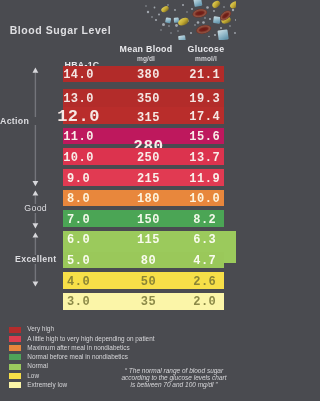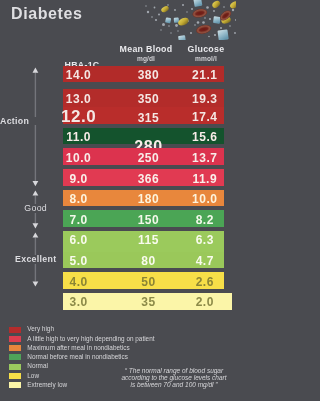--- a/index.html
+++ b/index.html
@@ -7,32 +7,32 @@
   #page{position:absolute;left:0;top:0;width:236px;height:401px;background:#4a4b50;overflow:hidden;}
   .title{position:absolute;left:11px;top:6.4px;font-size:16px;line-height:16px;font-weight:bold;color:#dfdfe2;letter-spacing:0.6px;}
   .subtitle{position:absolute;left:9.7px;top:24.9px;font-size:10.5px;line-height:10.5px;font-weight:bold;color:#dfdfe2;letter-spacing:0.55px;}
   #decor{position:absolute;right:0;top:0;width:110px;height:40px;}
 
   .th{position:absolute;text-align:center;color:#e9e9ec;transform:translateX(-50%);}
   .th .t1{font-size:8.8px;letter-spacing:0.3px;font-weight:bold;display:block;line-height:9.5px;white-space:nowrap;}
   .th .t2{font-size:6.6px;letter-spacing:0.1px;font-weight:bold;display:block;line-height:7px;color:#cfcfd3;white-space:nowrap;}
 
   .row{position:absolute;left:63px;width:161px;}
-  .cell{position:absolute;font-weight:bold;text-align:center;transform:translateX(-50%);white-space:nowrap;}
+  .cell{position:absolute;font-weight:bold;text-align:center;transform:translateX(-50%);white-space:nowrap;font-family:Liberation Mono, monospace;}
 
   .legend-item{position:absolute;left:9px;display:flex;align-items:center;}
   .sw{width:12px;height:6px;display:block;flex:0 0 auto;}
   .lt{font-size:6.4px;color:#d6d6d9;margin-left:6.3px;line-height:6.4px;white-space:nowrap;}
   .note{position:absolute;left:114px;top:366.5px;width:120px;font-size:6.5px;font-style:italic;color:#d6d6d9;text-align:center;line-height:7.3px;}
 </style>
 </head>
 <body>
 
 <div id="page">
-  <div class="title">Diabetes</div>
+  <div class="subtitle">Blood Sugar Level</div>
   <svg id="decor" viewBox="130 0 106 40" width="106" height="40" style="position: absolute; left: 130px; top: 0px;">
       <defs>
         <radialGradient id="rbc">
           <stop offset="0%" stop-color="#68261b"></stop>
           <stop offset="38%" stop-color="#7b3427"></stop>
           <stop offset="80%" stop-color="#92503f"></stop>
           <stop offset="100%" stop-color="#6d3025"></stop>
         </radialGradient>
         <linearGradient id="cube" x1="0" y1="0" x2="0.4" y2="1">
           <stop offset="0%" stop-color="#d9ecf2"></stop>
@@ -160,61 +160,61 @@
       <div class="row" style="top: 89px; height: 31px; background: rgb(179, 44, 42);">
         <div class="cell" style="left:15.549999999999997px;top:1.6px;line-height:16.8px;font-size:12px;letter-spacing:0.5px;color:#f4e6e3">13.0</div>
         <div class="cell" style="left:85.44999999999999px;top:1.6px;line-height:16.8px;font-size:12px;letter-spacing:0.5px;color:#f4e6e3">350</div>
         <div class="cell" style="left:141.75px;top:1.6px;line-height:16.8px;font-size:12px;letter-spacing:0.5px;color:#f4e6e3">19.3</div>
       </div>
       <div class="row" style="top: 107px; height: 16.8px; background: rgb(185, 45, 43);">
         <div class="cell" style="left:15.549999999999997px;top:1.6px;line-height:16.8px;font-size:17px;letter-spacing:0.5px;color:#f5e8e4">12.0</div>
         <div class="cell" style="left:85.44999999999999px;top:3px;line-height:16.8px;font-size:12px;letter-spacing:0.5px;color:#f5e8e4">315</div>
         <div class="cell" style="left:141.75px;top:1.6px;line-height:16.8px;font-size:12px;letter-spacing:0.5px;color:#f5e8e4">17.4</div>
       </div>
-      <div class="row" style="top: 127.65px; height: 16.8px; background: #14532d;">
+      <div class="row" style="top: 127.65px; height: 16.8px; background: #be185d;">
         <div class="cell" style="left:15.549999999999997px;top:1.6px;line-height:16.8px;font-size:12px;letter-spacing:0.5px;color:#f8ece8">11.0</div>
         <div class="cell" style="left:85.44999999999999px;top:11px;line-height:16.8px;font-size:16px;letter-spacing:0.5px;color:#f8ece8">280</div>
         <div class="cell" style="left:141.75px;top:1.6px;line-height:16.8px;font-size:12px;letter-spacing:0.5px;color:#f8ece8">15.6</div>
       </div>
       <div class="row" style="top: 148.3px; height: 16.8px; background: rgb(220, 51, 78);">
         <div class="cell" style="left:15.549999999999997px;top:1.6px;line-height:16.8px;font-size:12px;letter-spacing:0.5px;color:#f8ece8">10.0</div>
         <div class="cell" style="left:85.44999999999999px;top:1.6px;line-height:16.8px;font-size:12px;letter-spacing:0.5px;color:#f8ece8">250</div>
         <div class="cell" style="left:141.75px;top:1.6px;line-height:16.8px;font-size:12px;letter-spacing:0.5px;color:#f8ece8">13.7</div>
       </div>
       <div class="row" style="top: 168.95px; height: 16.8px; background: rgb(225, 58, 82);">
         <div class="cell" style="left:15.549999999999997px;top:1.6px;line-height:16.8px;font-size:12px;letter-spacing:0.5px;color:#f9efea">9.0</div>
-        <div class="cell" style="left:85.44999999999999px;top:1.6px;line-height:16.8px;font-size:12px;letter-spacing:0.5px;color:#f9efea">366</div>
+        <div class="cell" style="left:85.44999999999999px;top:1.6px;line-height:16.8px;font-size:12px;letter-spacing:0.5px;color:#f9efea">215</div>
         <div class="cell" style="left:141.75px;top:1.6px;line-height:16.8px;font-size:12px;letter-spacing:0.5px;color:#f9efea">11.9</div>
       </div>
       <div class="row" style="top: 189.6px; height: 16.8px; background: rgb(232, 135, 60);">
         <div class="cell" style="left:15.549999999999997px;top:1.6px;line-height:16.8px;font-size:12px;letter-spacing:0.5px;color:#fdf4dd">8.0</div>
         <div class="cell" style="left:85.44999999999999px;top:1.6px;line-height:16.8px;font-size:12px;letter-spacing:0.5px;color:#fdf4dd">180</div>
         <div class="cell" style="left:141.75px;top:1.6px;line-height:16.8px;font-size:12px;letter-spacing:0.5px;color:#fdf4dd">10.0</div>
       </div>
       <div class="row" style="top: 210.25px; height: 16.8px; background: rgb(75, 165, 85);">
         <div class="cell" style="left:15.549999999999997px;top:1.6px;line-height:16.8px;font-size:12px;letter-spacing:0.5px;color:#f2f8ea">7.0</div>
         <div class="cell" style="left:85.44999999999999px;top:1.6px;line-height:16.8px;font-size:12px;letter-spacing:0.5px;color:#f2f8ea">150</div>
         <div class="cell" style="left:141.75px;top:1.6px;line-height:16.8px;font-size:12px;letter-spacing:0.5px;color:#f2f8ea">8.2</div>
       </div>
-      <div class="row" style="top: 230.9px; height: 32px; background: rgb(155, 202, 92);">
+      <div class="row" style="top: 230.9px; height: 32px; background: rgb(155, 202, 92); padding-left: 19px;">
         <div class="cell" style="left:15.549999999999997px;top:1.6px;line-height:16.8px;font-size:12px;letter-spacing:0.5px;color:#f9fbee">6.0</div>
         <div class="cell" style="left:85.44999999999999px;top:1.6px;line-height:16.8px;font-size:12px;letter-spacing:0.5px;color:#f9fbee">115</div>
         <div class="cell" style="left:141.75px;top:1.6px;line-height:16.8px;font-size:12px;letter-spacing:0.5px;color:#f9fbee">6.3</div>
       </div>
       <div class="row" style="top: 251.55px; height: 16.8px; background: rgb(154, 200, 90);">
         <div class="cell" style="left:15.549999999999997px;top:1.6px;line-height:16.8px;font-size:12px;letter-spacing:0.5px;color:#f9fbee">5.0</div>
         <div class="cell" style="left:85.44999999999999px;top:1.6px;line-height:16.8px;font-size:12px;letter-spacing:0.5px;color:#f9fbee">80</div>
         <div class="cell" style="left:141.75px;top:1.6px;line-height:16.8px;font-size:12px;letter-spacing:0.5px;color:#f9fbee">4.7</div>
       </div>
       <div class="row" style="top: 272.2px; height: 16.8px; background: rgb(247, 223, 72);">
         <div class="cell" style="left:15.549999999999997px;top:1.6px;line-height:16.8px;font-size:12px;letter-spacing:0.5px;color:#8b8535">4.0</div>
         <div class="cell" style="left:85.44999999999999px;top:1.6px;line-height:16.8px;font-size:12px;letter-spacing:0.5px;color:#8b8535">50</div>
         <div class="cell" style="left:141.75px;top:1.6px;line-height:16.8px;font-size:12px;letter-spacing:0.5px;color:#8b8535">2.6</div>
       </div>
-      <div class="row" style="top: 292.85px; height: 16.8px; background: rgb(251, 245, 168); padding-left: 8px;">
+      <div class="row" style="top: 292.85px; height: 16.8px; background: rgb(251, 245, 168);">
         <div class="cell" style="left:15.549999999999997px;top:1.6px;line-height:16.8px;font-size:12px;letter-spacing:0.5px;color:#8c8a48">3.0</div>
         <div class="cell" style="left:85.44999999999999px;top:1.6px;line-height:16.8px;font-size:12px;letter-spacing:0.5px;color:#8c8a48">35</div>
         <div class="cell" style="left:141.75px;top:1.6px;line-height:16.8px;font-size:12px;letter-spacing:0.5px;color:#8c8a48">2.0</div>
       </div>
     </div>
   <div id="legend">
       <div class="legend-item" style="top: 326.3px;">
         <span class="sw" style="background:#b42c2c"></span>
         <span class="lt">Very high</span>
       </div>

